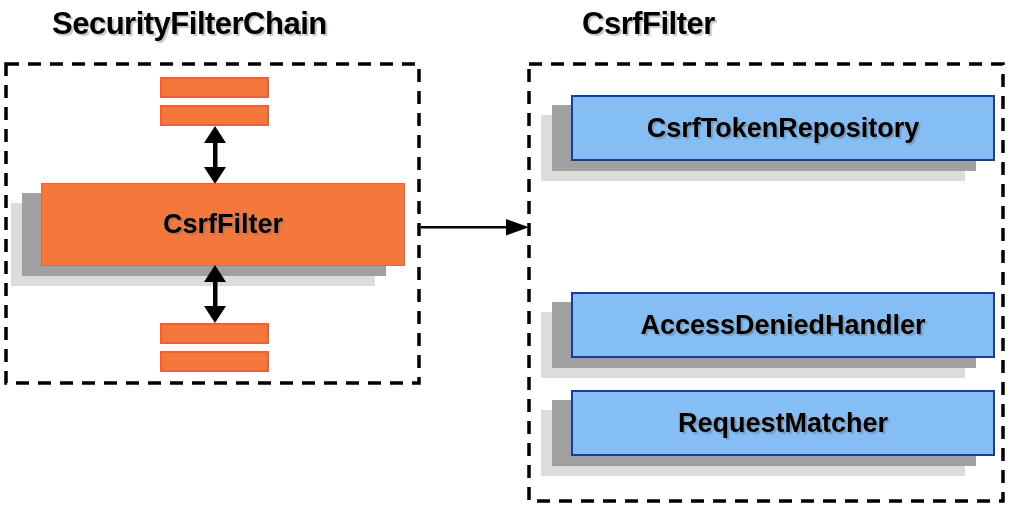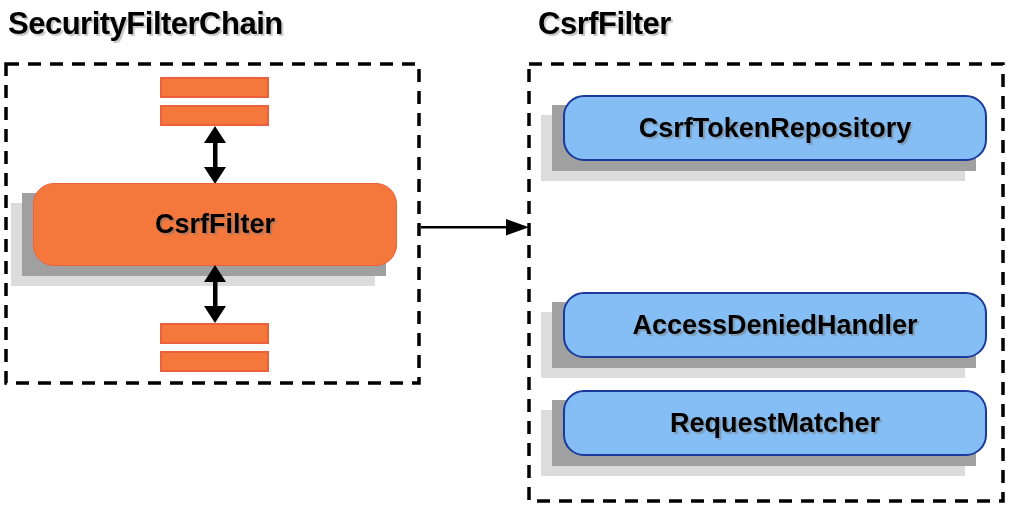--- a/index.html
+++ b/index.html
@@ -13,21 +13,21 @@
     --text:#000000;
   }
   html,body{margin:0;padding:0;background:#ffffff;}
   #canvas{
     position:relative;
     width:1010px;height:505px;
     background:#ffffff;
     font-family:"Liberation Sans", sans-serif;
     overflow:hidden;
   }
-  .abs{position:absolute;}
+  .abs{position:absolute;margin-left:44px;}
   .panel-title{
     font-size:31px;
     font-weight:bold;
     color:var(--text);
     white-space:nowrap;
     letter-spacing:-0.5px;
     text-shadow:2px 2px 1px rgba(130,130,130,0.45);
   }
   .dashed-box{position:absolute;}
   .bar{
@@ -40,27 +40,26 @@
   }
   .card{position:absolute;}
   .card .shadow{
     position:absolute;
     width:100%;height:100%;
   }
   .card .shadow.light{left:-22px;top:20px;background:var(--shadow-light);}
   .card .shadow.dark{left:-11px;top:10px;background:var(--shadow-dark);}
   .card .face{
     position:absolute;
-    left:0;top:0;width:100%;height:100%;
+    left:8px;top:0;width:100%;height:100%;
     box-sizing:border-box;
     display:flex;align-items:center;justify-content:center;
     font-weight:bold;
     color:var(--text);
     text-shadow:2px 2px 1px rgba(120,120,120,0.5);
-    border-radius:21px;
   }
   .card.orange .face{
     background:var(--orange-fill);
     border:1px solid var(--orange-border);
     font-size:27px;
   }
   .card.blue .face{
     background:var(--blue-fill);
     border:2px solid var(--blue-border);
     font-size:27px;

